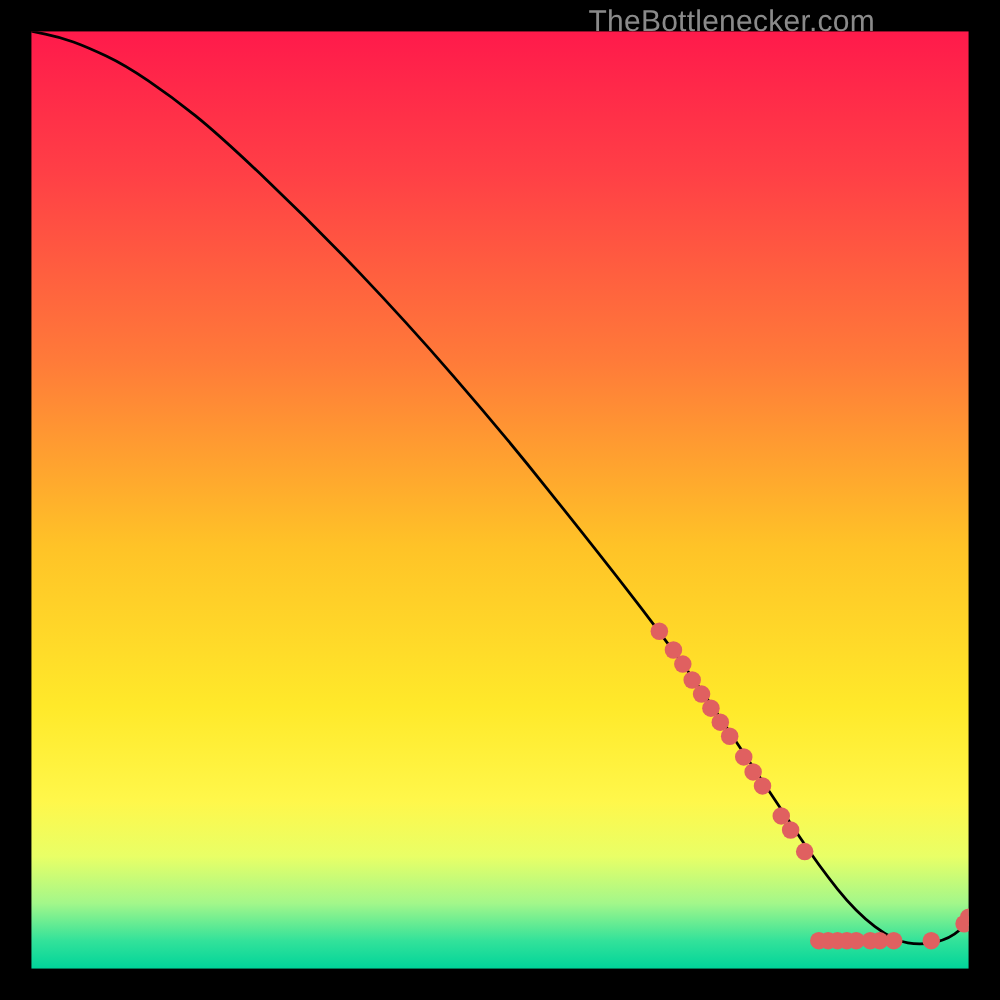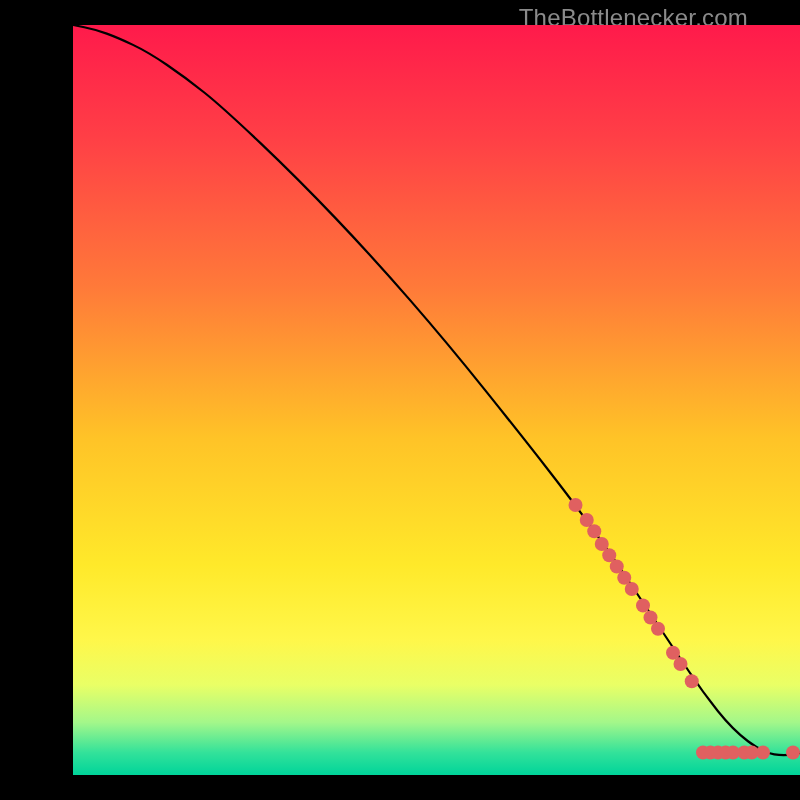--- a/index.html
+++ b/index.html
@@ -8,21 +8,20 @@
     width: 800px;
     height: 800px;
     background: #000;
     overflow: hidden;
   }
   .frame {
     position: relative;
     width: 720px;
     height: 800px;
     background: #000;
-    margin-left: 48px;
   }
   .watermark {
     position: absolute;
     top: 4px;
     right: 20px;
     font-family: Arial, Helvetica, sans-serif;
     font-size: 24px;
     color: #8a8a8a;
     font-weight: 400;
     letter-spacing: 0.2px;

